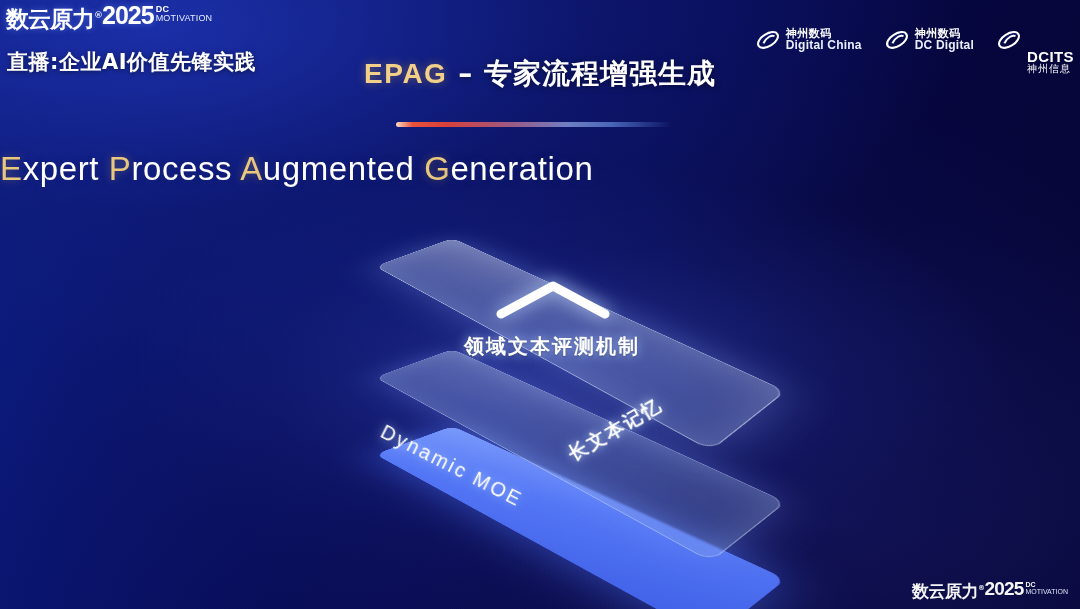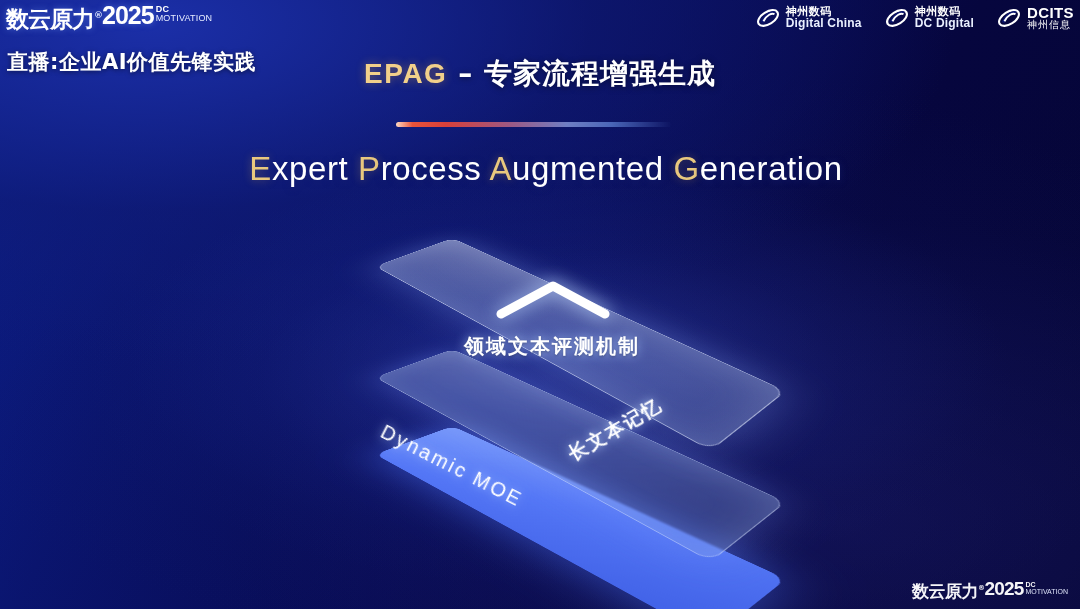--- a/index.html
+++ b/index.html
@@ -56,21 +56,21 @@
 
   
   .partners{
     position:absolute; right:6px; top:5px; display:flex; gap:22px; align-items:center; z-index:6;
   }
   .plogo{ display:flex; align-items:center; gap:5px; }
   .swirl{ width:26px; height:26px; flex:0 0 26px; }
   .ptxt{ line-height:1.05; }
   .ptxt .pcn{ display:block; font-family:"DejaVu Sans",sans-serif; font-size:11px; font-weight:700; color:#fff; letter-spacing:.5px;}
   .ptxt .pen{ display:block; font-size:12px; font-weight:700; color:#eaf0ff; letter-spacing:.2px; }
-  .ptxt .pbig{ display:block; font-size:15px; font-weight:700; color:#fff; letter-spacing:.4px; line-height:15px;}
+  .ptxt .pbig{ display:block; font-size:15px; font-weight:700; color:#fff; letter-spacing:.4px; line-height:15px;margin-top:44px;}
   .ptxt .psub{ display:block; font-family:"DejaVu Sans",sans-serif; font-size:10px; font-weight:400; color:#fff; letter-spacing:1px; }
 
   
   .title-main{
     position:absolute; left:0; right:0; top:55px; text-align:center; z-index:5;
     font-family:"DejaVu Sans", sans-serif;
     font-size:28px; font-weight:700; letter-spacing:1px; white-space:nowrap;
   }
   .title-main .gold{
     color:#f2d08a; font-family:"Liberation Sans",sans-serif; letter-spacing:1.5px;
@@ -79,21 +79,21 @@
   .title-main .wht{ color:#ffffff; text-shadow:0 1px 6px rgba(0,0,0,.5); }
 
   .divider{
     position:absolute; left:396px; top:122px; width:276px; height:5px; z-index:5;
     border-radius:3px;
     background:linear-gradient(90deg,#ffd9c2 0%,#e8533a 6%,#d8403a 18%,#9a5a86 42%,#6f7fc4 62%,#4a66b8 78%,rgba(40,60,150,0) 100%);
     filter:blur(.2px);
   }
 
   .subtitle{
-    position:absolute; left:12px; right:0; top:150px; text-align:center; z-index:5;
+    position:absolute; left:0; right:0; top:150px; text-align:left; z-index:5;
     font-family:"Liberation Sans", sans-serif;
     font-size:33px; font-weight:400; letter-spacing:.6px; white-space:nowrap;
   }
   .subtitle .cap{ color:#e9c87e; text-shadow:0 0 9px rgba(200,160,70,.4); }
   .subtitle .rest{ color:#ffffff; text-shadow:0 1px 7px rgba(20,30,110,.8); }
 
   
   .stack{ position:absolute; left:12px; top:0; width:1080px; height:526px; z-index:4; }
 
   .lyr{ position:absolute; }

